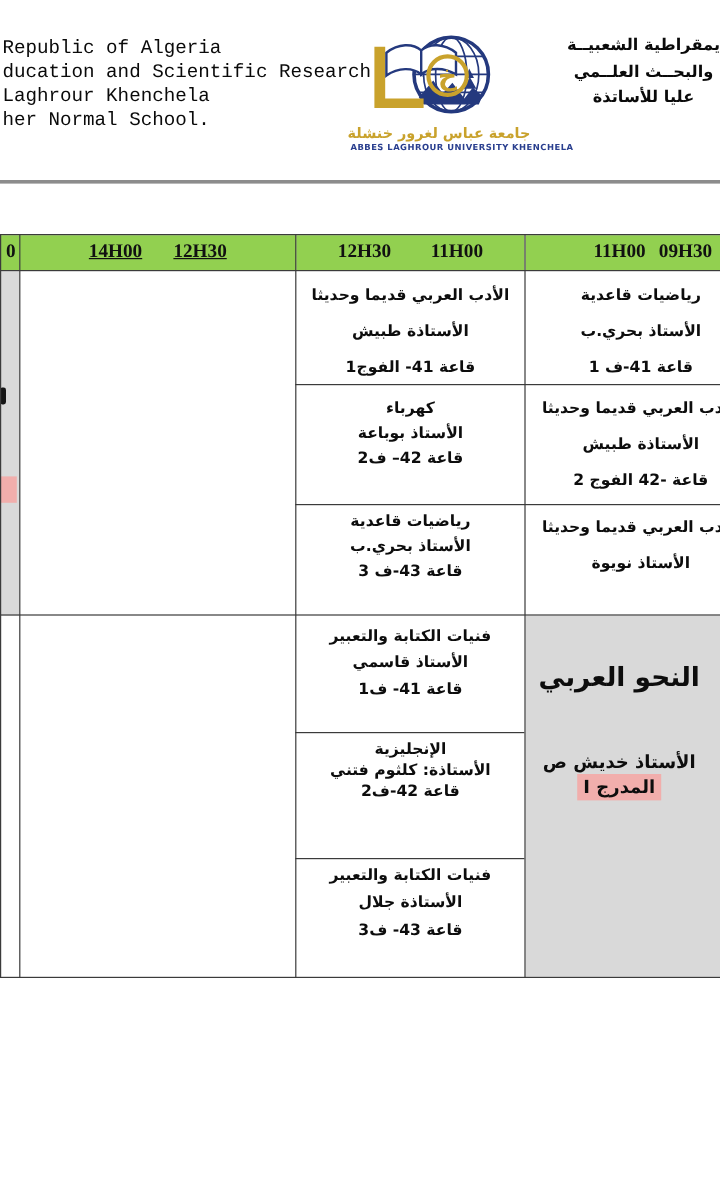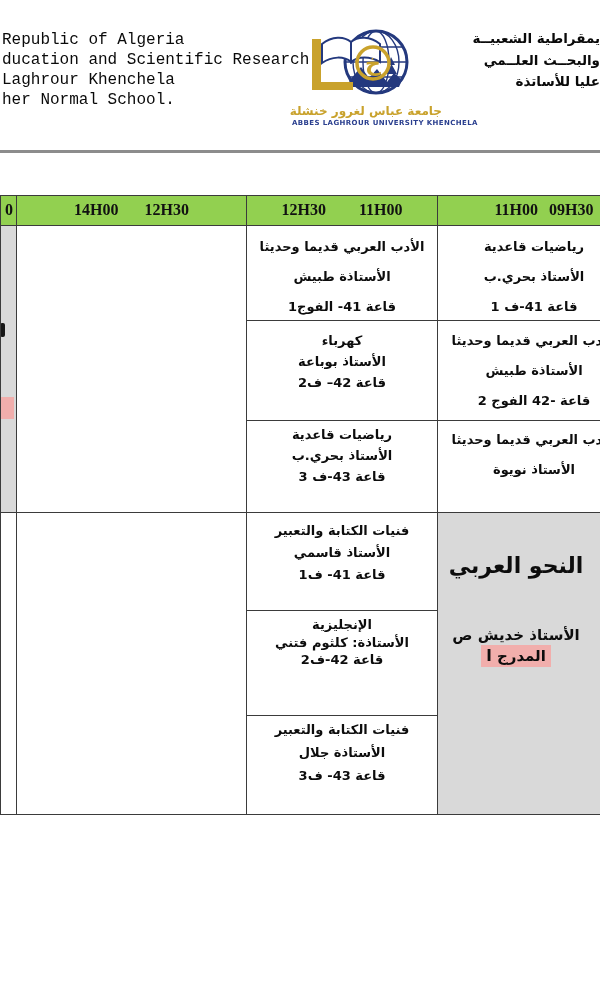--- a/index.html
+++ b/index.html
@@ -2,21 +2,21 @@
 <html lang="en"><head>
 <meta charset="utf-8">
 <style>
   html,body{margin:0;padding:0;background:#fff;}
   .page{position:relative;width:600px;height:1000px;background:#ffffff;overflow:hidden;
         font-family:"DejaVu Sans",sans-serif;}
 
   
   .en-block{position:absolute;left:2px;top:30px;font-family:Liberation Mono, monospace;
             font-size:16px;line-height:20px;color:#0a0a0a;white-space:nowrap;}
-  .ar-block{position:absolute;right:0;top:28px;direction:rtl;text-align:right;
+  .ar-block{position:absolute;right:0;top:28px;direction:rtl;text-align:center;
             font-weight:bold;font-size:13.5px;line-height:21.5px;color:#0a0a0a;white-space:nowrap;}
 
   .logo{position:absolute;left:292px;top:28px;width:150px;text-align:center;}
   .logo-ar{margin-top:1px;color:#C9A22C;font-weight:bold;font-size:12px;line-height:13px;white-space:nowrap;}
   .logo-en{margin-top:1px;color:#2A3F8F;font-weight:bold;font-size:7px;letter-spacing:.4px;white-space:nowrap;}
 
   .divider{position:absolute;left:0;top:150px;width:600px;height:3px;background:#8C8C8C;}
 
   
   .hline,.vline{position:absolute;background:#3b3b3b;}
@@ -32,21 +32,21 @@
   .vl-0{left:0;top:195px;height:620px;}
   .vl-1{left:16px;top:195px;height:620px;}
   .vl-2{left:246px;top:195px;height:620px;}
   .vl-3{left:437px;top:195px;height:620px;}
 
   
   .thdr{position:absolute;top:195.5px;height:29px;background:#92D050;display:flex;
         align-items:center;font-family:"Liberation Serif",serif;font-weight:bold;
         font-size:16px;color:#111;box-sizing:border-box;}
   .thdr-a{left:0;width:16px;justify-content:flex-end;padding-right:3px;}
-  .thdr-b{left:16px;width:231px;justify-content:center;gap:26px;}
+  .thdr-b{left:16px;width:231px;justify-content:center;gap:26px;text-decoration:underline;}
   .thdr-c{left:247px;width:190px;justify-content:center;gap:33px;}
   .thdr-d{left:438px;width:192px;justify-content:center;gap:11px;padding-left:20px;}
 
   
   .cell{position:absolute;display:flex;flex-direction:column;align-items:center;
         direction:rtl;text-align:center;font-weight:bold;font-size:13px;color:#0d0d0d;
         box-sizing:border-box;white-space:nowrap;}
   .cell span{display:block;}
   .c-r1{left:247px;top:226px;width:190px;padding-top:6px;}  .c-r1 span{line-height:30px;}
   .d-r1{left:438px;top:226px;width:192px;padding-top:6px;}  .d-r1 span{line-height:30px;}

